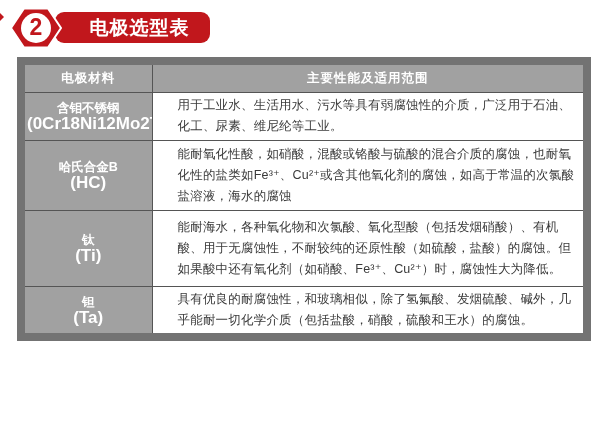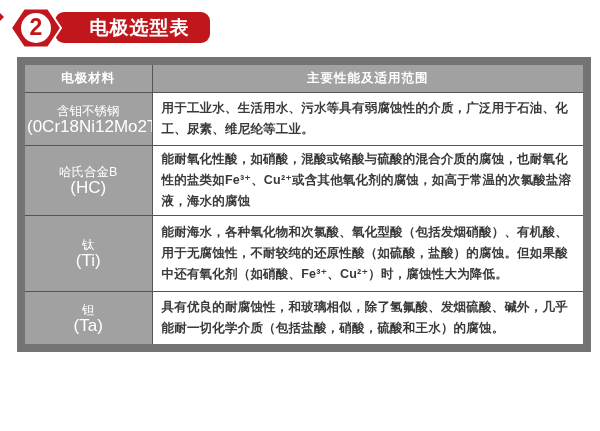--- a/index.html
+++ b/index.html
@@ -50,30 +50,30 @@
   col.c-mat  { width: 131px; }
   col.c-desc { width: 435px; }
 
   th {
     background: #a1a1a1; color: #ffffff;
     font-size: 12.5px; font-weight: bold; text-align: center;
     letter-spacing: 1px;
   }
   td.mat {
     background: #a1a1a1; color: #ffffff;
-    font-size: 12.5px; font-weight: normal; text-align: center;
-    line-height: 16px; padding: 10px 2px;
+    font-size: 12.5px; font-weight: bold; text-align: center;
+    line-height: 16px; padding: 2px 2px;
   }
   td.mat .mat-code { display: block; font-size: 17px; }
   td.mat .mat-code:empty { display: none; }
   td.mat .mat-name { display: block; }
   td.desc {
     background: #ffffff; color: #3a3a3a;
-    font-size: 12.5px; font-weight: bold; text-align: left;
-    line-height: 21px; padding: 2px 8px 2px 9px;
+    font-size: 12.5px; font-weight: normal; text-align: left;
+    line-height: 21px; padding: 2px 8px 2px 25px;
     letter-spacing: 0.2px;
   }
   tr.r-head { height: 31px; }
   tr.r0 { height: 48px; }
   tr.r1 { height: 42px; }
   tr.r2 { height: 70px; }
   tr.r3 { height: 76px; }
   tr.r4 { height: 46px; }
   tr.r5 { height: 23px; }
   tr.r6 { height: 23px; }

